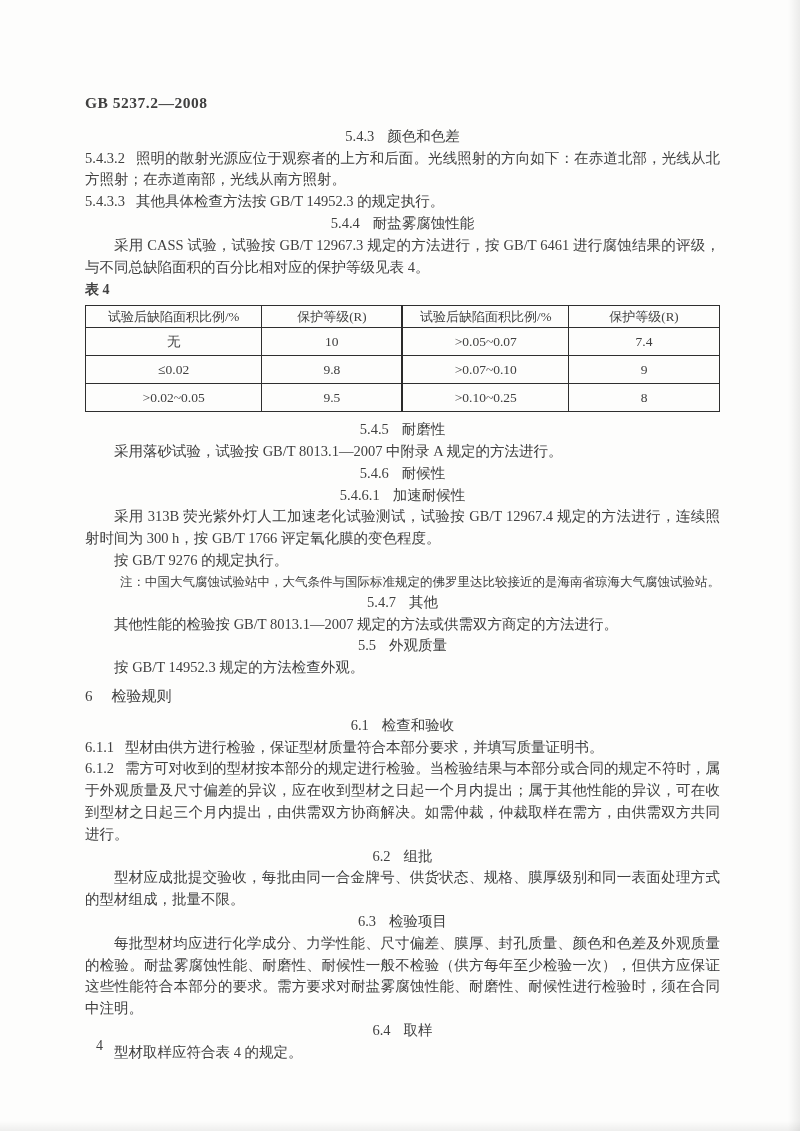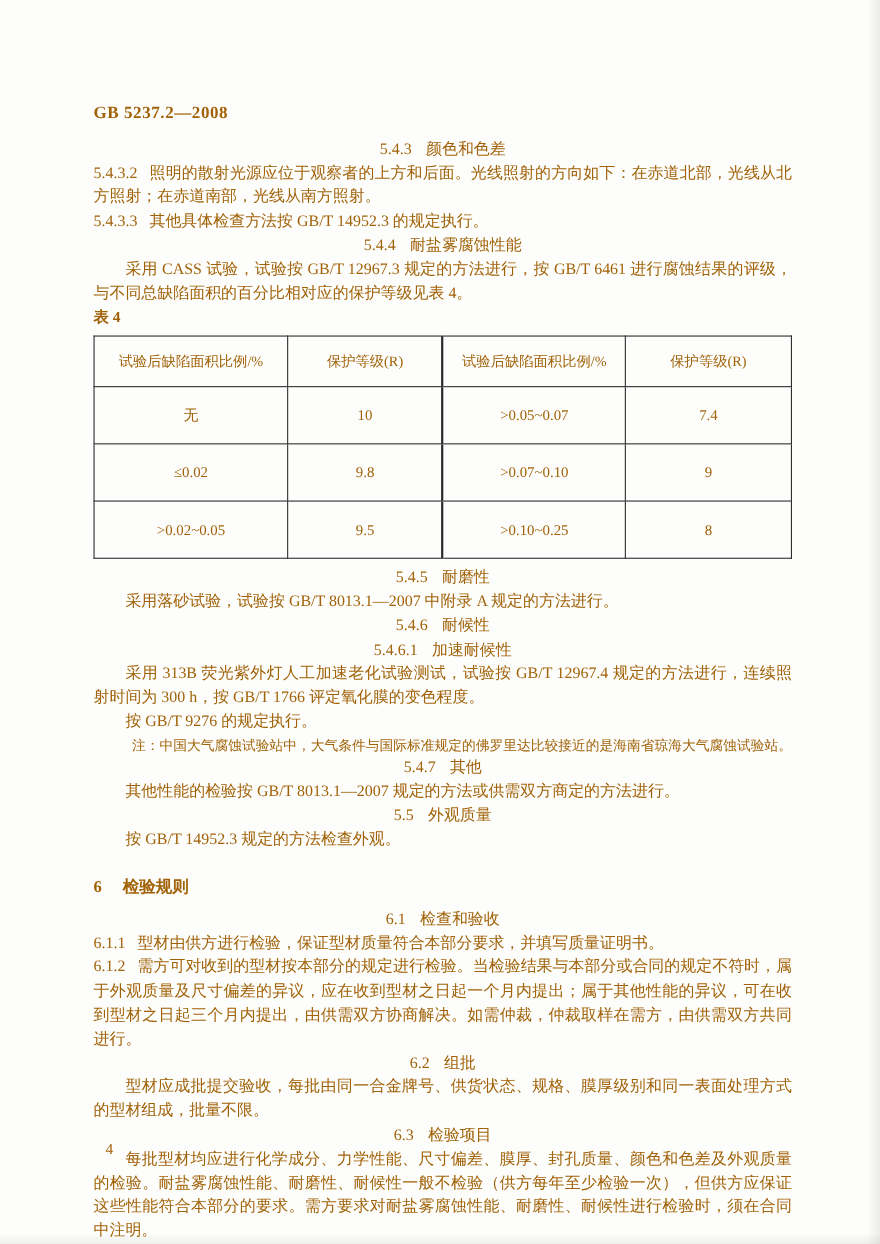--- a/index.html
+++ b/index.html
@@ -7,21 +7,21 @@
     padding: 0;
     background: #ffffff;
   }
   .page {
     position: relative;
     width: 800px;
     height: 1131px;
     background: #fdfdfc;
     overflow: hidden;
     font-family: "Liberation Serif", "DejaVu Serif", serif;
-    color: #a16207;
+    color: #404040;
   }
   
   .page::after {
     content: "";
     position: absolute;
     right: 0; top: 0;
     width: 12px; height: 100%;
     background: linear-gradient(to right, rgba(0,0,0,0), rgba(0,0,0,0.07));
     pointer-events: none;
   }
@@ -48,23 +48,23 @@
     letter-spacing: 0.5px;
     margin-bottom: 12px;
     text-align: left;
   }
   .heading {
     font-weight: 400;
     text-align: center;
   }
   .heading .num { margin-right: 13px; }
   .chapter {
-    font-weight: 700;
+    font-weight: 400;
     font-size: 15px;
-    margin-top: 22px;
+    margin-top: 7px;
     margin-bottom: 7px;
     text-align: left;
   }
   .chapter .num { margin-right: 19px; }
   .clause .num { margin-right: 11px; }
   .indent { text-indent: 2em; }
   .note {
     font-size: 12.5px;
     line-height: 20px;
     padding-left: 18px;
@@ -81,21 +81,21 @@
     border-collapse: collapse;
     table-layout: fixed;
     margin-top: 4px;
     margin-bottom: 7px;
   }
   table.t4 th, table.t4 td {
     border: 1px solid #2f2f2f;
     text-align: center;
     vertical-align: middle;
     font-weight: 400;
-    padding: 12px 2px;
+    padding: 0 2px;
   }
   table.t4 { border: 1.5px solid #2a2a2a; }
   table.t4 th {
     height: 21px;
     font-size: 13px;
     line-height: 15px;
   }
   table.t4 td {
     height: 27px;
     font-size: 13.5px;

